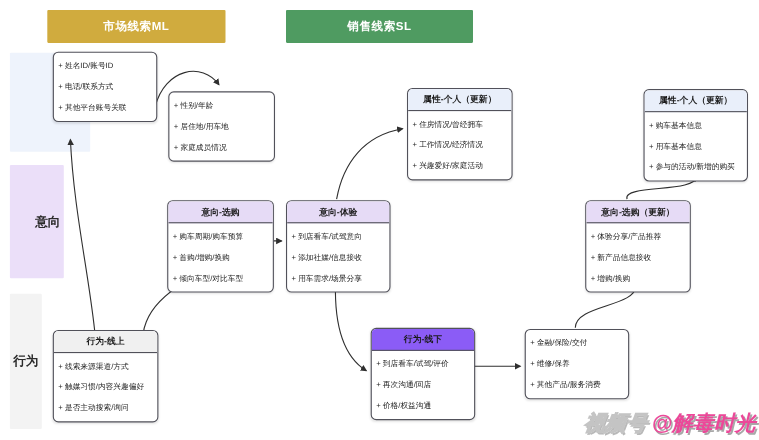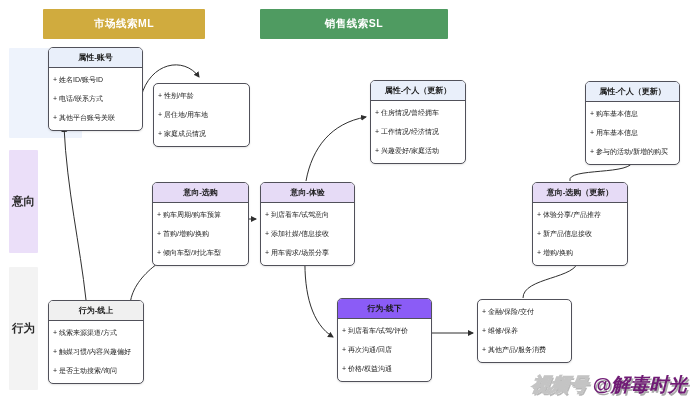--- a/index.html
+++ b/index.html
@@ -5,21 +5,21 @@
   html,body{margin:0;padding:0;background:#ffffff;}
   .canvas{
     position:relative;width:690px;height:400px;background:#ffffff;overflow:hidden;
     font-family:"Liberation Sans", sans-serif;
   }
   .lane-header{
     position:absolute;top:9px;height:30px;display:flex;align-items:center;justify-content:center;
     color:#ffffff;font-weight:bold;font-size:10.5px;letter-spacing:.5px;border-radius:1px;
   }
   .lane-ml{left:43px;width:162px;}
-  .lane-sl{left:260px;width:188px;}
+  .lane-sl{left:260px;width:170px;}
   .lane-owner{left:480px;width:208px;}
   .row-label{
     position:absolute;left:9px;width:29px;display:flex;align-items:center;justify-content:center;
     font-weight:bold;font-size:11.5px;color:#2b2b2b;border-radius:1px;
   }
   .row-attr{top:48px;height:90px;}
   .row-intent{top:150px;height:103px;}
   .row-behavior{top:267px;height:123px;}
   .node{
     position:absolute;background:#ffffff;border:1px solid #51515a;border-radius:5px;
@@ -37,33 +37,33 @@
   svg.arrows path.arrow{fill:none;stroke:#2f2f2f;stroke-width:1;}
   .watermark{
     position:absolute;right:3px;bottom:2px;font-style:italic;font-weight:bold;font-size:19px;
     white-space:nowrap;
   }
   .wm-logo{
     color:#ededed;-webkit-text-stroke:1px #c4c4c4;
     text-shadow:1.5px 1.5px 0 #b9b9b9;transform:skewX(-8deg);display:inline-block;margin-right:4px;
   }
   .wm-author{
-    color:#701a75;text-shadow:1.5px 1.5px 0 #a8a8a8, -0.5px -0.5px 0 #f7f7f7;
+    color:#ec4899;text-shadow:1.5px 1.5px 0 #a8a8a8, -0.5px -0.5px 0 #f7f7f7;
   }
 </style>
 </head>
 <body>
 
 <div class="canvas">
 
   <div class="lane-header lane-ml" style="background: rgb(208, 171, 62);">市场线索ML</div>
   <div class="lane-header lane-sl" style="background: rgb(79, 155, 97);">销售线索SL</div>
 
   <div class="row-label row-attr" style="background: rgb(238, 243, 252); padding-left: 44px;">属性</div>
-  <div class="row-label row-intent" style="background: rgb(235, 223, 249);">意向</div>
+  <div class="row-label row-intent" style="background: rgb(235, 223, 249); padding-left: 20px;">意向</div>
   <div class="row-label row-behavior" style="background: rgb(243, 243, 243);">行为</div>
 
   <svg class="arrows" viewBox="0 0 690 400" xmlns="http://www.w3.org/2000/svg">
     <defs>
       <marker id="ah" markerWidth="7" markerHeight="7" refX="5" refY="3" orient="auto">
         <path d="M0,0 L6,3 L0,6 Z" fill="#2f2f2f"></path>
       </marker>
     </defs>
   <path d="M141,97 C150,62 184,56 199,77" class="arrow" marker-end="url(#ah)"></path>
       <path d="M86,300 C80,245 67,190 64,127" class="arrow" marker-end="url(#ah)"></path>
@@ -71,21 +71,20 @@
       <path d="M215,219 L256,219" class="arrow" marker-end="url(#ah)"></path>
       <path d="M306,181 C312,148 331,123 366,117" class="arrow" marker-end="url(#ah)"></path>
       <path d="M305,257 C304,294 312,324 333,337" class="arrow" marker-end="url(#ah)"></path>
       <path d="M430,333 L473,333" class="arrow" marker-end="url(#ah)"></path>
       <path d="M523,298 C523,277 578,279 578,260" class="arrow" marker-end="url(#ah)"></path>
       <path d="M570,181 C566,167 634,176 633,160" class="arrow" marker-end="url(#ah)"></path>
     </svg>
 
   <div>
       <div class="node" style="left: 48px; top: 47px; width: 93px;">
-        <div class="node-title" style="background: rgb(233, 239, 250);">属性-账号</div>
         <div class="node-items">
           <div class="node-item">+ 姓名ID/账号ID</div>
           <div class="node-item">+ 电话/联系方式</div>
           <div class="node-item">+ 其他平台账号关联</div>
         </div>
       </div>
       <div class="node" style="left: 153px; top: 83px; width: 95px;">
         <div class="node-items">
           <div class="node-item">+ 性别/年龄</div>
           <div class="node-item">+ 居住地/用车地</div>

